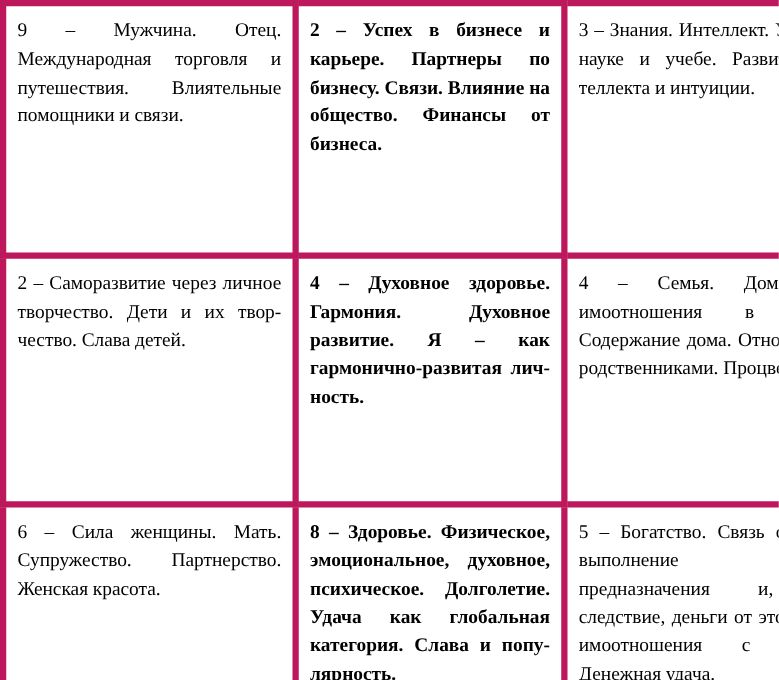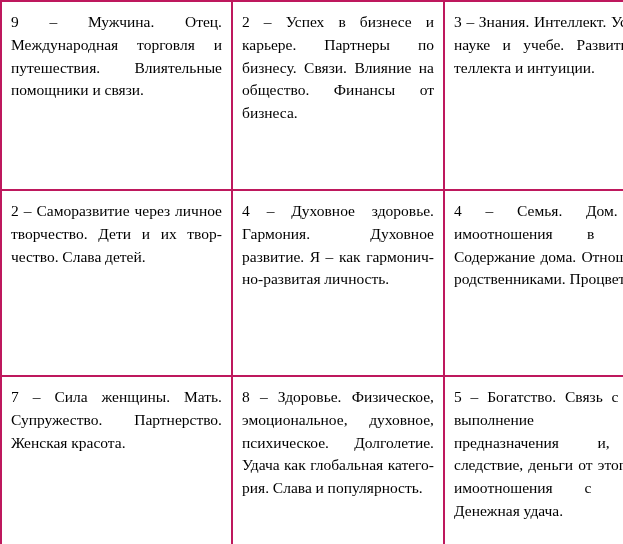--- a/index.html
+++ b/index.html
@@ -13,36 +13,36 @@
     font-family: "Liberation Serif", "DejaVu Serif", serif;
     color: #000000;
   }
   .bagua-table {
     width: 623px;
     height: 544px;
     border-collapse: collapse;
     table-layout: fixed;
   }
   .bagua-table td {
-    border: 2px solid #be185d;
+    border: 5px solid #be185d;
     vertical-align: top;
-    padding: 9px 9px 10px 9px;
+    padding: 9px 9px 20px 9px;
     font-size: 15.5px;
     line-height: 1.47;
     text-align: justify;
     text-justify: inter-word;
     hyphens: manual;
     word-spacing: -0.1px;
     margin-top: 33px;
   }
   .bagua-table tr:nth-child(1) td { height: 168px; }
   .bagua-table tr:nth-child(2) td { height: 165px; }
   .bagua-table tr:nth-child(3) td { height: 211px; }
   .bagua-table td:nth-child(1) { width: 211px; }
-  .bagua-table td:nth-child(2) { width: 192px; }
+  .bagua-table td:nth-child(2) { width: 192px; font-weight: bold; }
   .bagua-table td:nth-child(3) { width: 216px; }
   .cell-text {
     display: block;
     white-space: pre-line;
   }
 </style>
 </head>
 <body>
 
 <table class="bagua-table">
@@ -64,21 +64,21 @@
       </td>
       <td>
         <span class="cell-text">4 – Духовное здо­ровье. Гармония. Духовное развитие. Я – как гармонич­но-развитая лич­ность.</span>
       </td>
       <td>
         <span class="cell-text">4 – Семья. Дом. Вза­имоотношения в се­мье. Содержание до­ма. Отношения с род­ственниками. Процве­тание.</span>
       </td>
     </tr>
     <tr>
       <td>
-        <span class="cell-text">7 – Сила женщины. Мать. Супружество. Партнерство. Жен­ская красота.</span>
+        <span class="cell-text">6 – Сила женщины. Мать. Супружество. Партнерство. Жен­ская красота.</span>
       </td>
       <td>
         <span class="cell-text">8 – Здоровье. Физи­ческое, эмоцио­нальное, духовное, психическое. Дол­голетие. Удача как глобальная катего­рия. Слава и попу­лярность.</span>
       </td>
       <td>
         <span class="cell-text">5 – Богатство. Связь с богом, выполнение своего предназначе­ния и, как следствие, деньги от этого. Вза­имоотношения с ми­ром. Денежная удача.</span>
       </td>
     </tr>
   </tbody>
 </table>

